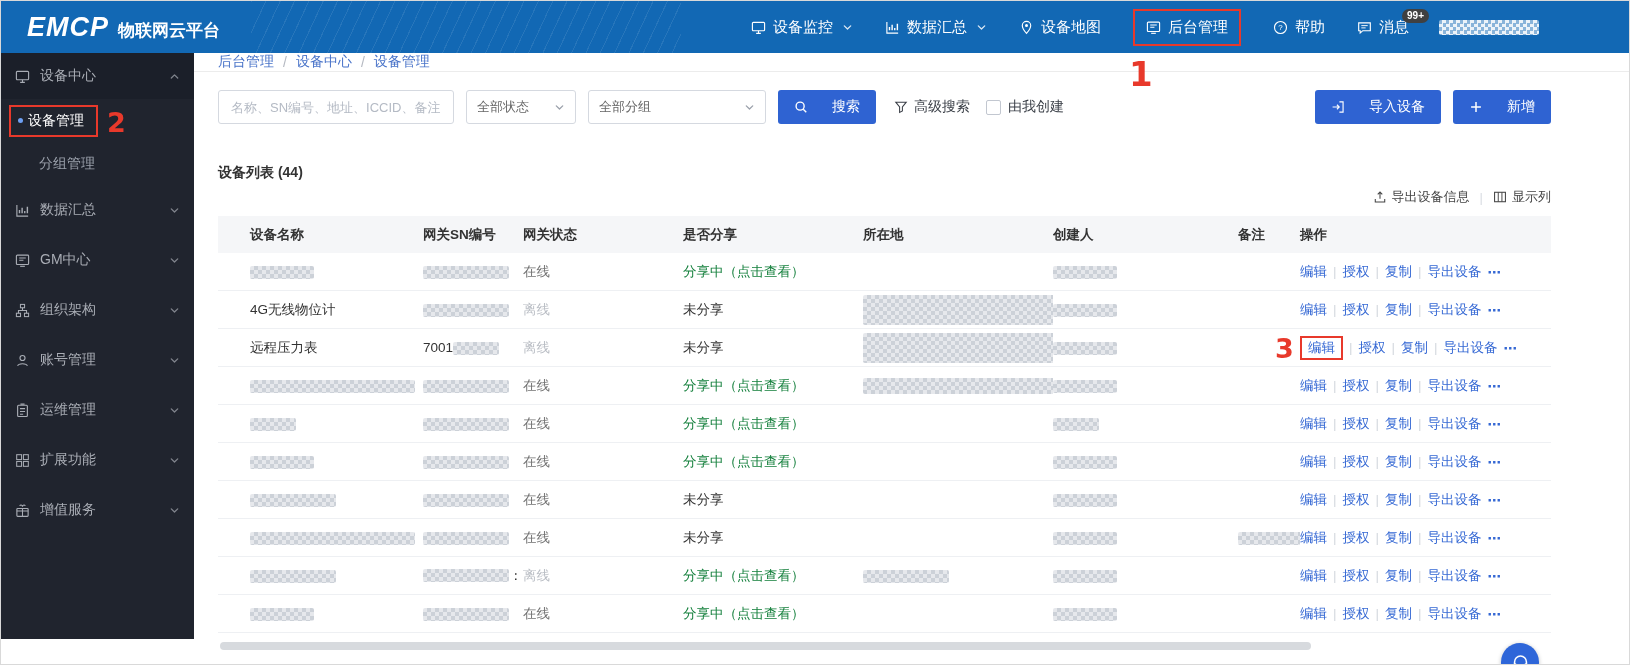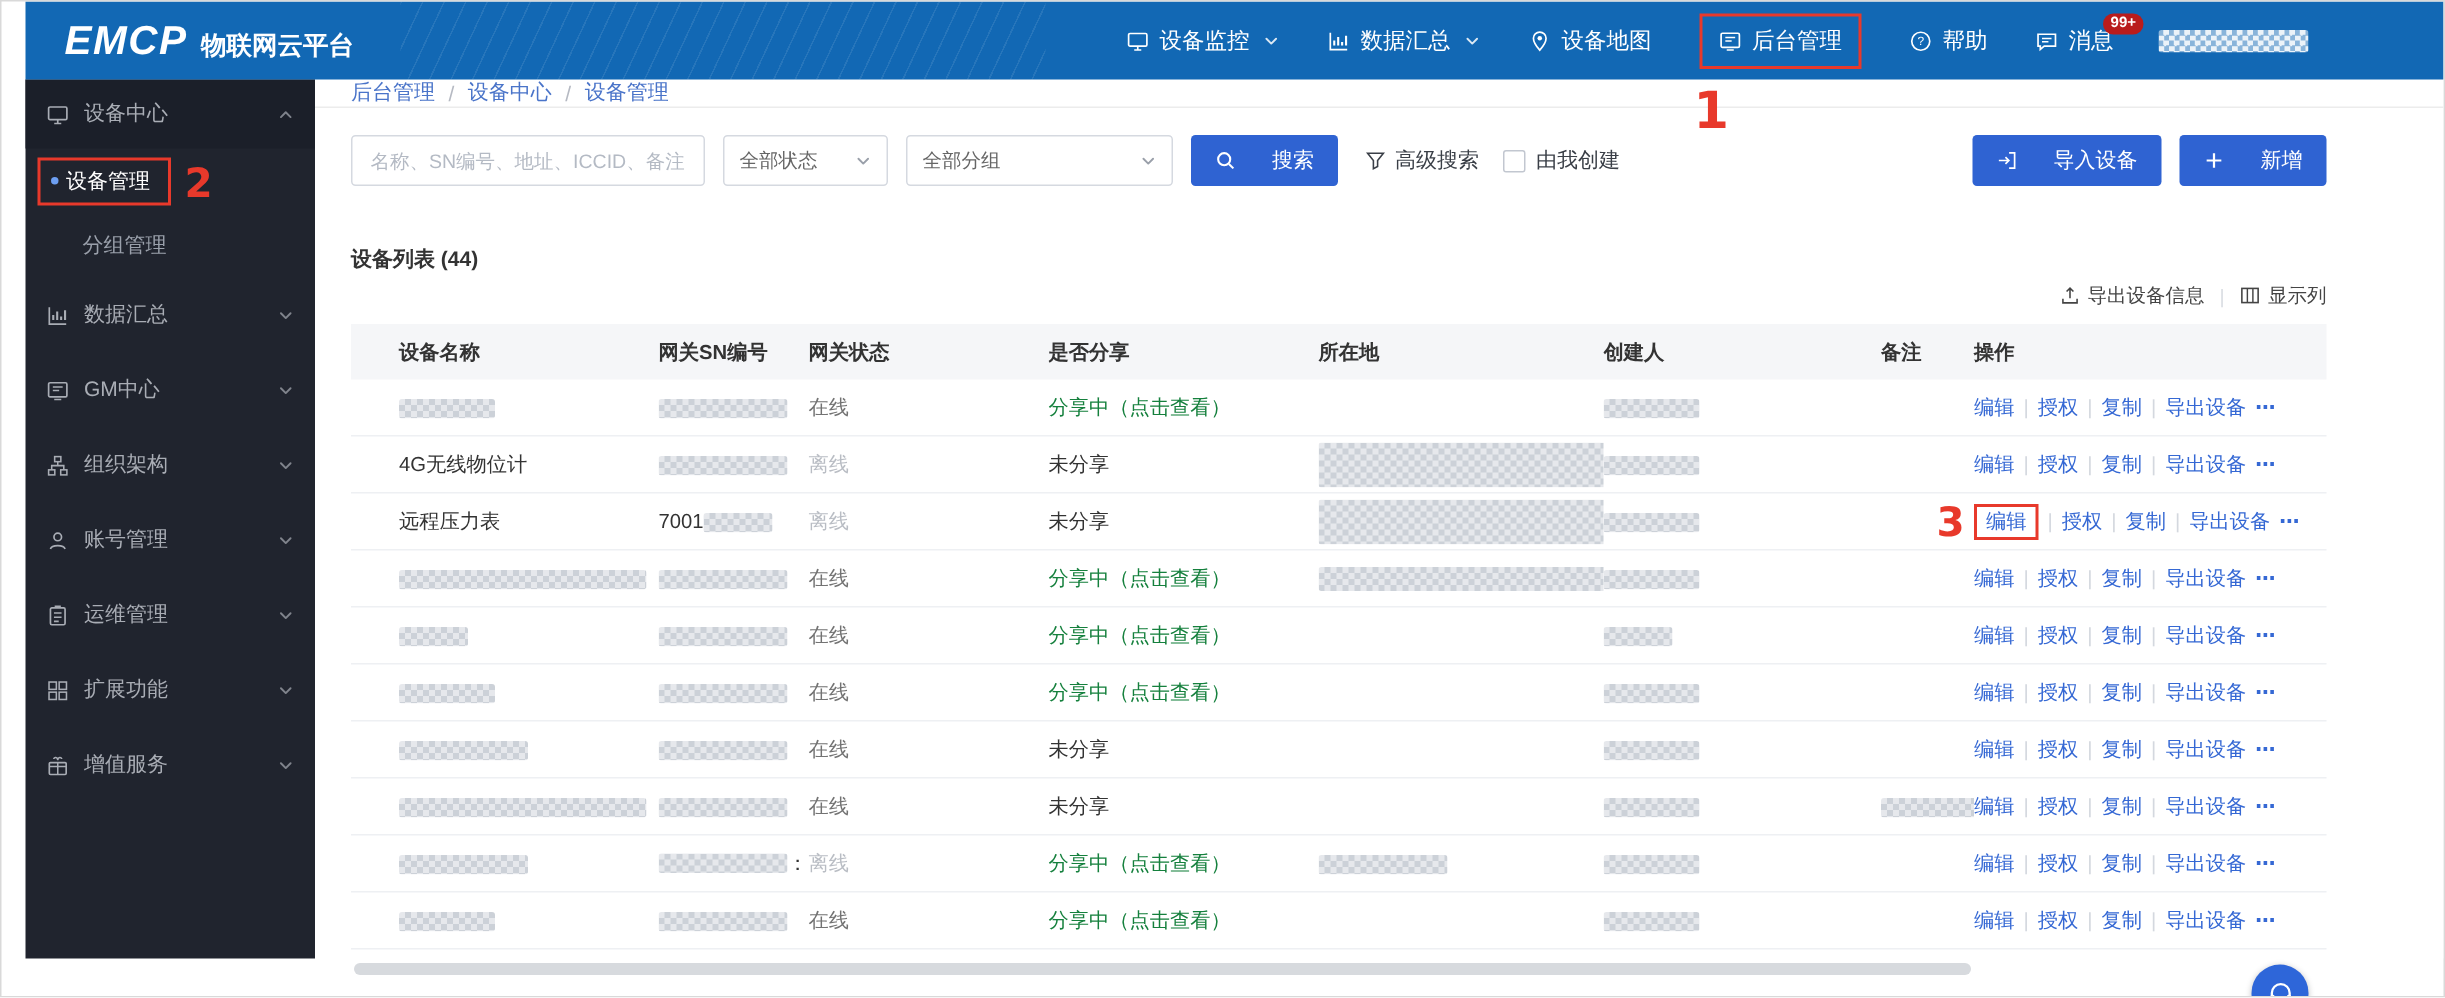--- a/index.html
+++ b/index.html
@@ -1,31 +1,31 @@
 <!DOCTYPE html>
 <html><head>
 <meta charset="utf-8">
 <style>
   * { box-sizing: border-box; margin: 0; padding: 0; }
   html,body { width:1630px; height:665px; }
   body { font-family:"Liberation Sans","DejaVu Sans",sans-serif; background:#fff; }
-  .page { position:relative; width:1630px; height:665px; border:1px solid #d9d9d9; overflow:hidden; background:#fff;padding-left:16px; }
+  .page { position:relative; width:1630px; height:665px; border:1px solid #d9d9d9; overflow:hidden; background:#fff; }
 
   
   .navbar { height:52px; background:#1268b4; display:flex; align-items:center; padding:0 90px 0 26px; color:#fff; position:relative; }
   .navbar::before { content:""; position:absolute; left:250px; top:0; width:430px; height:52px;
     background:repeating-linear-gradient(115deg, rgba(255,255,255,.09) 0 1px, transparent 1px 13px); pointer-events:none; }
   .brand { display:flex; align-items:baseline; gap:9px; position:relative; z-index:1; cursor:pointer; }
   .logo { font-size:27px; font-weight:bold; font-style:italic; letter-spacing:1px; }
   .logo-sub { font-size:17px; font-weight:bold; }
   .nav-items { margin-left:auto; display:flex; align-items:center; gap:32px; font-size:15px; position:relative; z-index:1; }
   .nav-item { display:flex; align-items:center; gap:7px; cursor:pointer; position:relative; white-space:nowrap; }
   .nav-item.boxed { border:2px solid #e8392b; padding:7px 11px; }
   .nav-item .chev { opacity:.85; display:flex; margin-left:2px; }
-  .badge { position:absolute; top:-9px; right:-20px; background:#b91c1c; color:#fff; font-size:10px; line-height:1; padding:2px 5px; border-radius:8px; font-weight:bold; }
+  .badge { position:absolute; top:-9px; right:-20px; background:#404040; color:#fff; font-size:10px; line-height:1; padding:2px 5px; border-radius:8px; font-weight:bold; }
   .user-px { width:100px; height:15px; margin-left:30px; border-radius:2px; z-index:1; cursor:pointer;
     background:repeating-conic-gradient(rgba(255,255,255,.92) 0% 25%, rgba(255,255,255,.5) 0% 50%) 0 0/7px 7px; }
 
   
   .app-row { display:flex; height:586px; }
 
   
   .sidebar { width:193px; flex:none; background:#20242e; color:#a9adb5; font-size:14px; }
   .side-section { height:50px; display:flex; align-items:center; gap:10px; padding:0 14px; cursor:pointer; }
   .side-section.first { height:46px; background:#1b1f29; }

